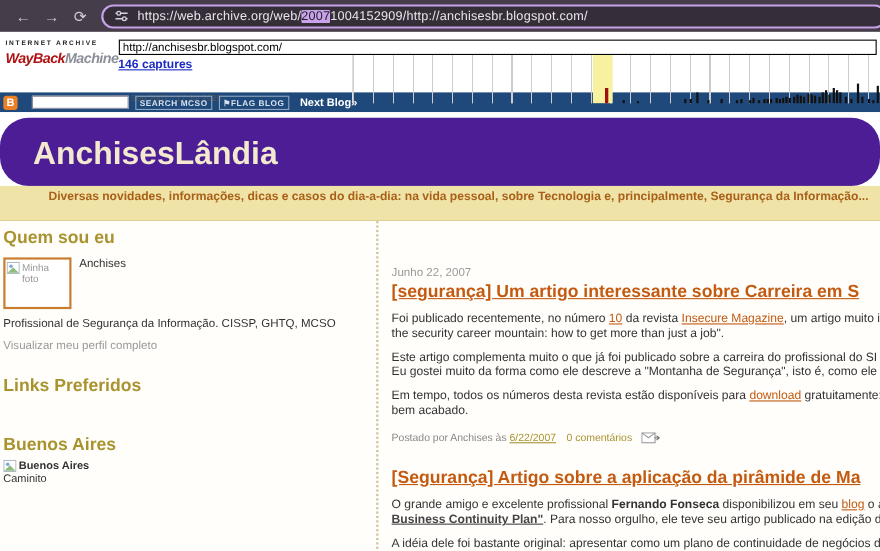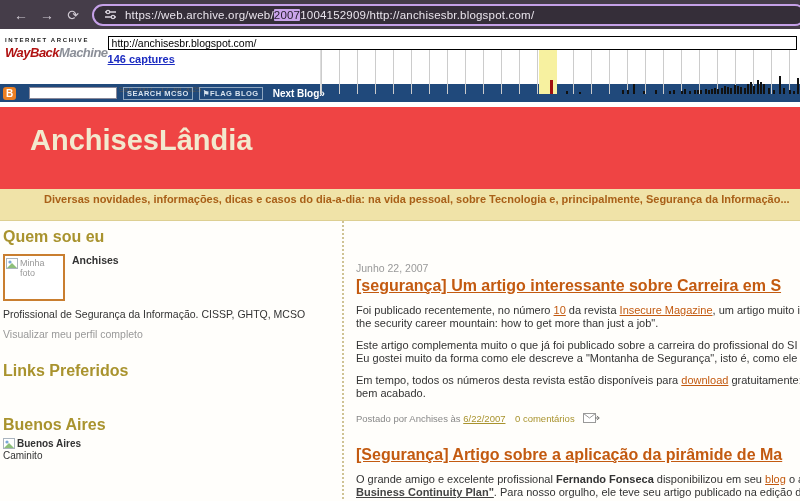--- a/index.html
+++ b/index.html
@@ -42,36 +42,36 @@
   .b-logo { width:13px; height:13px; background:#ea7f23; border-radius:3px; color:#fff; font-weight:bold;
             font-size:10px; line-height:13px; text-align:center; flex:0 0 auto; }
   .b-search { width:88px; height:12px; border:1px solid #889; margin-left:13px; font-size:9px; padding:0 2px; }
   .b-btn { font-size:7.5px; font-weight:bold; letter-spacing:.5px; color:#d7e2ee; border:1px solid #8ea6c0;
            padding:1px 3px; margin-left:6px; background:transparent; cursor:pointer; white-space:nowrap; }
   .b-next { font-size:10px; font-weight:bold; color:#fff; margin-left:10px; cursor:pointer; white-space:nowrap; }
 
   .gap { height:5px; background:#fff; }
 
   
-  .hdr { height:82px; background:#ef4444; padding:17px 0 0 30px; }
+  .hdr { height:62px; background:#4c1d95; padding:17px 0 0 30px;border-radius:26px; }
   .hdr-title { font-size:29px; font-weight:bold; color:#f2e9ce; letter-spacing:0; }
   .tagline { height:32px; background:#f0e3a8; border-bottom:1px solid #ddcf92; font-size:11px; font-weight:bold;
              color:#a96018; line-height:21px; padding-left:44px; white-space:nowrap; overflow:hidden; }
 
   
   .content { position:relative; height:306px; background:#fffefb; overflow:hidden; }
   .sidebar { position:absolute; left:0; top:0; width:344px; height:100%;
              border-right:2px dotted #cfc394; padding:7px 8px 0 3px; }
   .sb-h { font-size:16px; font-weight:bold; color:#a9932e; }
   .profile-row { display:flex; margin-top:8px; }
   .photo-box { width:62px; height:47px; border:2px solid #c97e2f; background:#fff; padding:2px 1px;
                display:flex; align-items:flex-start; overflow:hidden; }
   .broken { flex:0 0 auto; margin-right:2px; }
   .photo-alt { font-size:9px; color:#999; }
-  .sb-name { font-size:10.5px; font-weight:bold; color:#333; margin-left:7px; }
+  .sb-name { font-size:10.5px; font-weight:normal; color:#333; margin-left:7px; }
   .sb-bio { font-size:10.5px; color:#333; margin-top:7px; white-space:nowrap; }
   .sb-link { font-size:10.5px; color:#999; margin-top:8px; cursor:pointer; }
   .sb-h2 { margin-top:22px; }
   .sb-list { list-style:none; margin-top:4px; }
   .sb-list li { font-size:10px; color:#999; line-height:11px; cursor:pointer; white-space:nowrap; }
   .sb-h3 { margin-top:36px; }
   .ba-row { display:flex; align-items:center; margin-top:4px; }
   .ba-name { font-size:10px; font-weight:bold; color:#333; margin-left:2px; }
   .ba-cap { font-size:10px; color:#333; margin-top:1px; }
 

